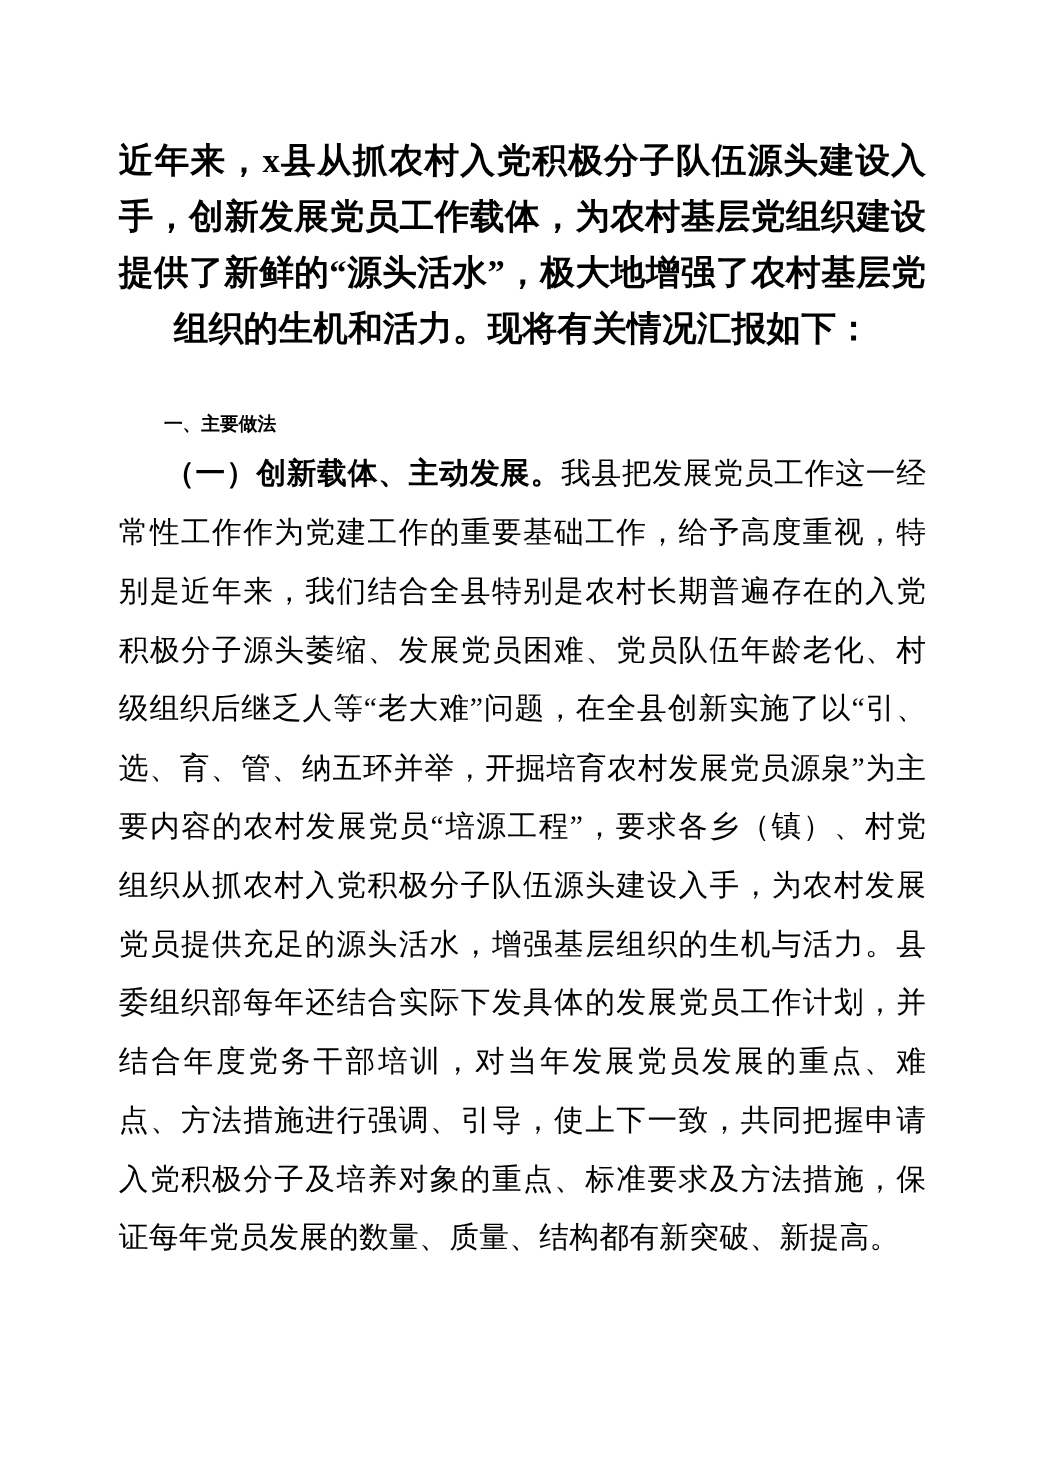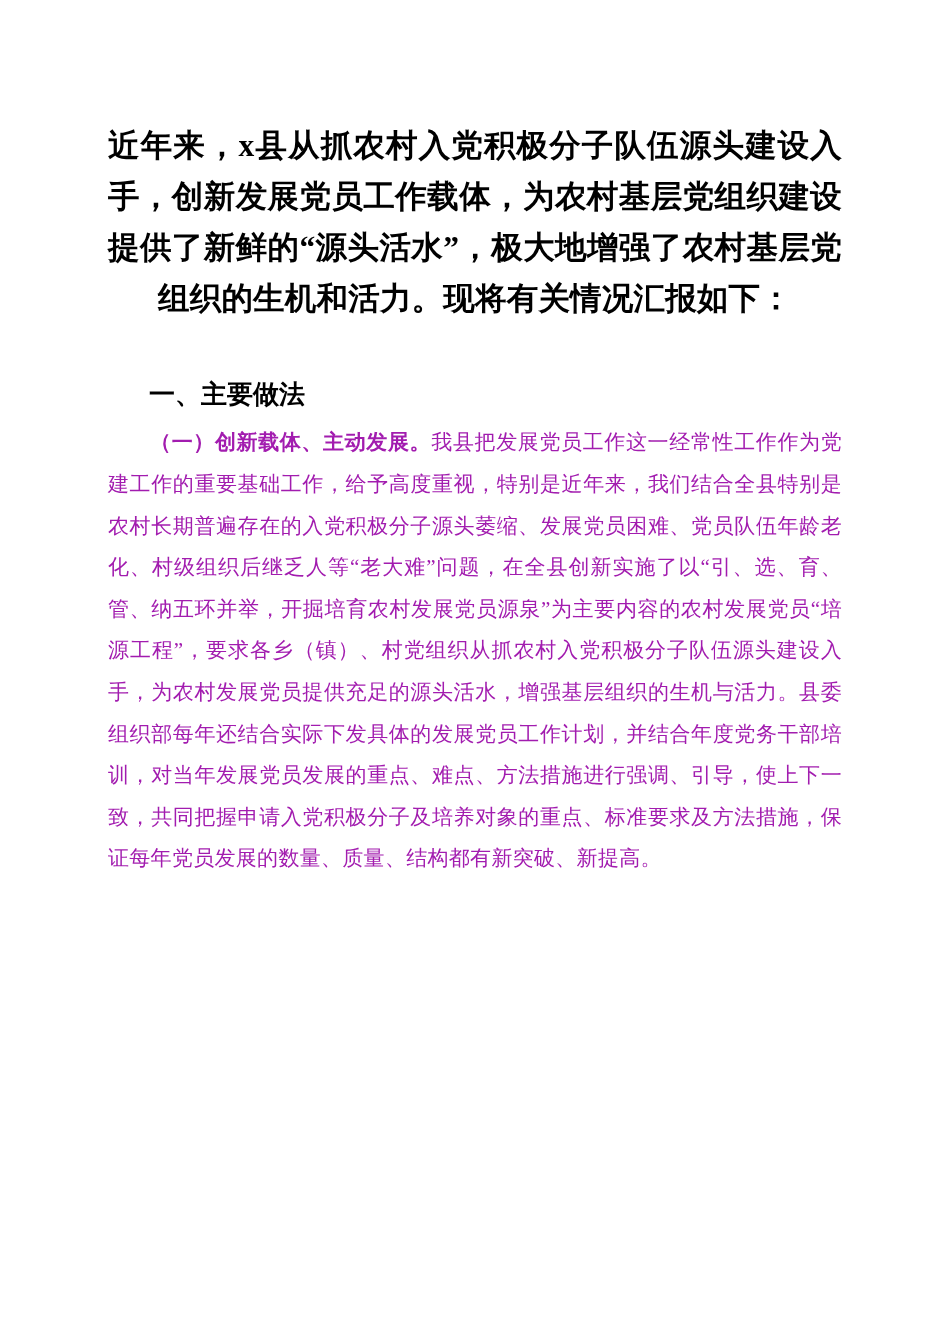--- a/index.html
+++ b/index.html
@@ -28,34 +28,34 @@
     line-height: 1.62;
     text-align: justify;
     text-align-last: center;
     letter-spacing: 0.2px;
     margin: 0 0 46px 0;
     color: #000000;
   }
   .heading-1 {
     font-family: "Liberation Sans", sans-serif;
     font-weight: bold;
-    font-size: 26px;
+    font-size: 17px;
     line-height: 1.9;
     margin: 0 0 2px 0;
     text-indent: 41px;
     color: #000000;
   }
   .para {
     font-family: "Liberation Serif", serif;
-    font-size: 21px;
+    font-size: 27px;
     line-height: 1.98;
     text-align: justify;
     text-indent: 42px;
     margin: 0;
-    color: #a21caf;
+    color: #000000;
     letter-spacing: 0.3px;
   }
   .para + .para {
     margin-top: 0;
   }
   .para.spaced {
     margin-top: 14px;
   }
   .sub-lead {
     font-family: "Liberation Sans", sans-serif;

